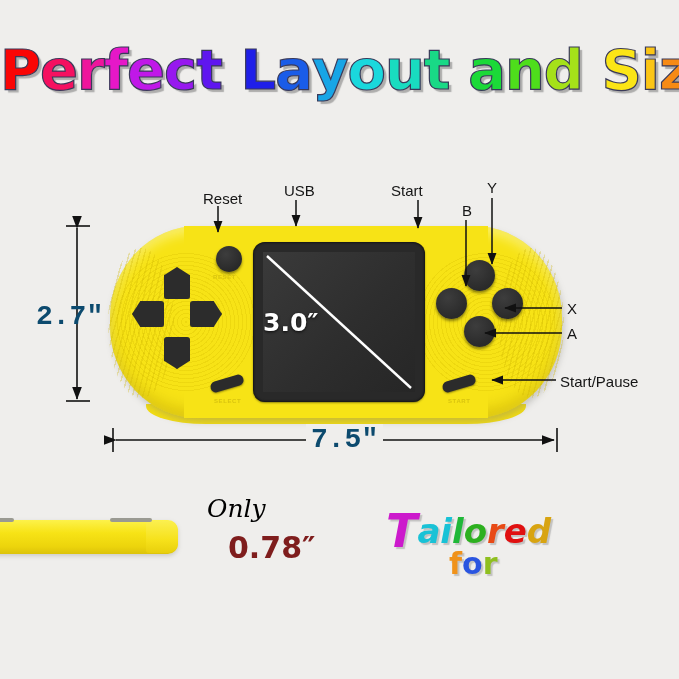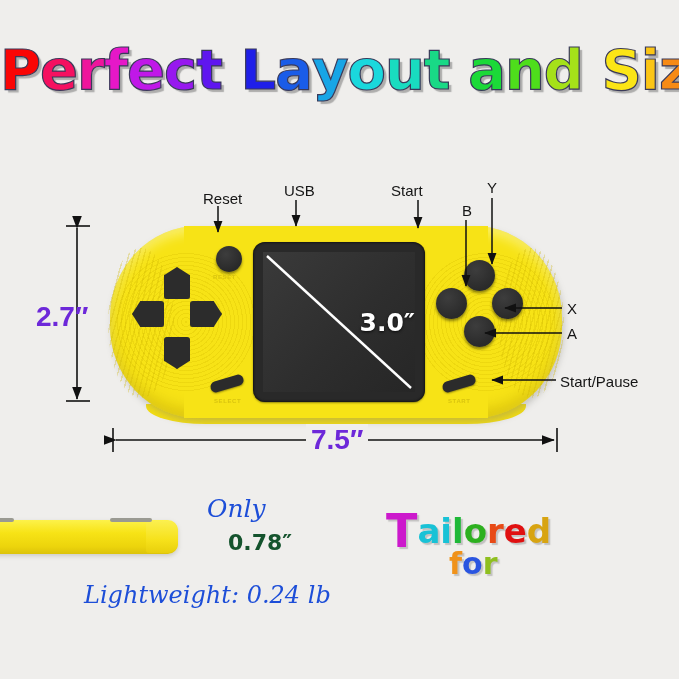--- a/index.html
+++ b/index.html
@@ -78,21 +78,21 @@
   }
   #screen{
     position:absolute;left:10px;top:10px;width:152px;height:140px;
     background:linear-gradient(135deg,#3a3a3a 0%, #2e2e2e 55%, #262626 100%);
     overflow:hidden;
   }
   #diag{position:absolute;left:0;top:0;width:152px;height:140px;}
   #screen-label{
     position:absolute;left:0;top:50%;width:152px;
     transform:translateY(-50%);
-    text-align:right;color:#fff;
+    text-align:left;color:#fff;
     font-family:"DejaVu Sans", sans-serif;
     font-weight:bold;font-size:25px;
     text-shadow:0 1px 3px rgba(0,0,0,.8);
   }
 
   
   .dpad-btn{
     position:absolute;background:#2c2c2c;
     box-shadow:0 1px 2px rgba(0,0,0,.45);
   }
@@ -146,22 +146,22 @@
   
   .callout{
     position:absolute;
     font-family:"Liberation Sans", sans-serif;
     font-size:15px;color:#151515;white-space:nowrap;
   }
   #ann{position:absolute;left:0;top:0;width:679px;height:679px;pointer-events:none;}
 
   
   .dim-text{
-    position:absolute;font-family:Liberation Sans, sans-serif;
-    font-weight:bold;color:#6d28d9;white-space:nowrap;
+    position:absolute;font-family:Liberation Mono, monospace;
+    font-weight:bold;color:#0c4a6e;white-space:nowrap;
   }
   #dim-h{left:36px;top:285px;font-size:28px;}
   #dim-w{left:306px;top:408px;font-size:28px;background:#efeeec;padding:0 5px;}
 
   
   #sideview{
     position:absolute;left:-22px;top:504px;width:200px;height:34px;
     background:linear-gradient(180deg,#fdf24a 0%, #f7e316 38%, #ecd40c 78%, #dcc30a 100%);
     border-radius:10px;
     box-shadow:0 2px 4px rgba(140,140,130,.35);
@@ -173,38 +173,38 @@
   }
   .port{
     position:absolute;height:4px;background:#9a9a92;border-radius:2px;
   }
   #port-a{left:110px;top:502px;width:42px;}
   #port-b{left:-12px;top:502px;width:26px;}
 
   .serif-italic{
     position:absolute;
     font-family:"DejaVu Serif", serif;
-    font-style:italic;color:#1d4ed8;white-space:nowrap;
+    font-style:italic;color:#000000;white-space:nowrap;
   }
   #only{left:207px;top:478px;font-size:25px;}
   #lightweight{left:84px;top:565px;font-size:24px;}
   #inches{
     position:absolute;left:228px;top:514px;
     font-family:"DejaVu Sans", sans-serif;font-weight:bold;
-    font-size:22px;color:#14532d;
+    font-size:30px;color:#7f1d1d;
   }
 
   
   .fancy{
     position:absolute;
     font-family:"DejaVu Sans", sans-serif;
     font-weight:bold;white-space:pre;
     text-shadow:2px 2px 1px rgba(150,150,150,.5);
   }
-  #tailored{left:386px;top:488px;font-size:34px;}
+  #tailored{left:386px;top:488px;font-size:34px;font-style:italic;}
   #forword{left:449px;top:530px;font-size:30px;}
   #kids{left:513px;top:560px;font-size:36px;}
   .fancy span{display:inline-block;}
   #tailored .big{font-size:46px;vertical-align:-4px;}
 </style>
 </head>
 <body style="background: rgb(239, 238, 236);">
 
 <div id="stage">
 
@@ -288,18 +288,17 @@
   <div class="dim-text" id="dim-h">2.7″</div>
   <div class="dim-text" id="dim-w">7.5″</div>
 
   <div id="sideview"></div>
   <div id="sideview-cap"></div>
   <div class="port" id="port-a"></div>
   <div class="port" id="port-b"></div>
 
   <div class="serif-italic" id="only">Only</div>
   <div id="inches">0.78″</div>
-  <div class="serif-italic" id="lightweight">Lightweight: 0.24 lb</div>
 
   <div class="fancy" id="tailored"><span class="big" style="color: rgb(204, 25, 204);">T</span><span style="color: rgb(25, 194, 214);">a</span><span style="color: rgb(25, 194, 214);">i</span><span style="color: rgb(31, 184, 56);">l</span><span style="color: rgb(45, 176, 31);">o</span><span style="color: rgb(232, 74, 22);">r</span><span style="color: rgb(224, 16, 16);">e</span><span style="color: rgb(216, 164, 17);">d</span></div>
   <div class="fancy" id="forword"><span style="color: rgb(240, 146, 26);">f</span><span style="color: rgb(42, 85, 224);">o</span><span style="color: rgb(143, 191, 31);">r</span></div>
 
 </div>
 
 </body></html>

